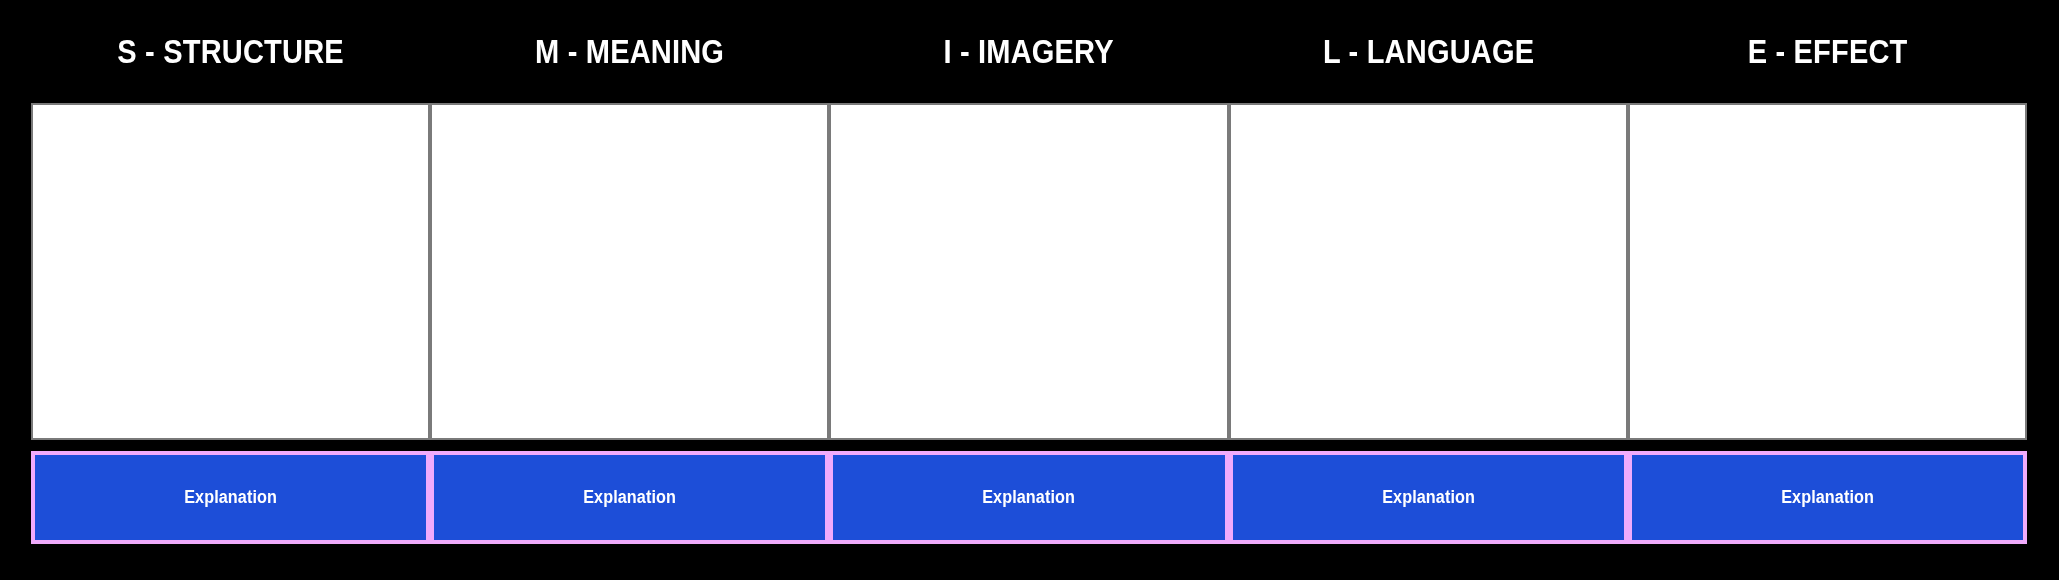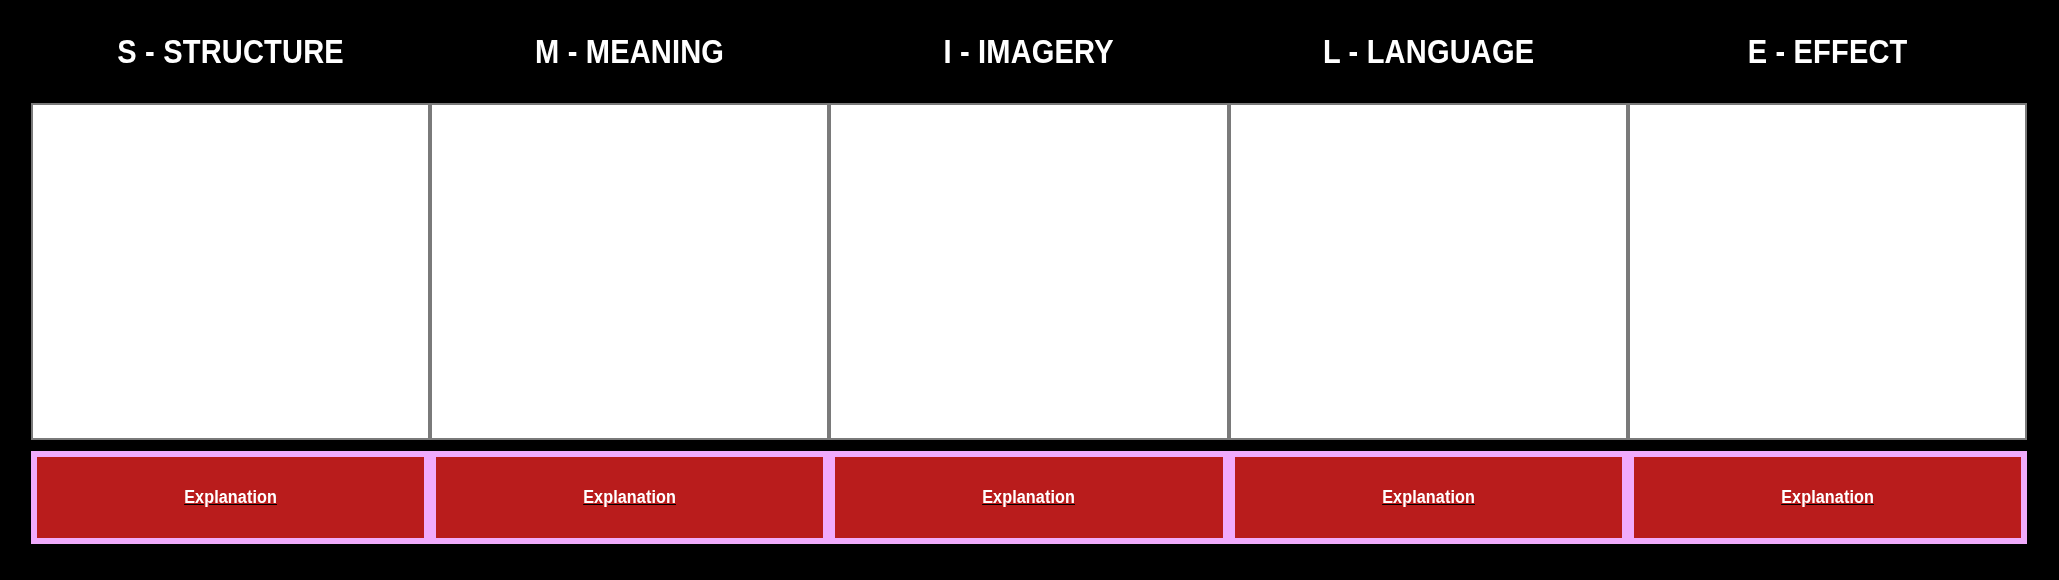--- a/index.html
+++ b/index.html
@@ -36,21 +36,20 @@
     justify-content: space-between;
   }
 
   .cell {
     width: 424px;
     height: 544px;
     display: flex;
     flex-direction: column;
     align-items: stretch;
     background: transparent;
-    text-decoration: underline;
   }
 
   .cell-title {
     height: 103px;
     line-height: 103px;
     text-align: center;
     color: #ffffff;
     font-family: "Liberation Sans Narrow", "Liberation Sans", "DejaVu Sans Condensed", sans-serif;
     font-weight: 700;
     font-size: 33px;
@@ -81,22 +80,22 @@
     bottom: 0;
     background: #ffffff;
   }
 
   .cell-gap {
     height: 11px;
   }
 
   .cell-explanation {
     height: 93px;
-    background: #b91c1c;
-    border: 6px solid #f0abfc;
+    background: #1d4ed8;
+    border: 4px solid #f0abfc;
     box-sizing: border-box;
     display: flex;
     align-items: center;
     justify-content: center;
   }
 
   .explanation-label {
     color: #ffffff;
     font-family: "Liberation Sans Narrow", "Liberation Sans", "DejaVu Sans Condensed", sans-serif;
     font-weight: 700;

